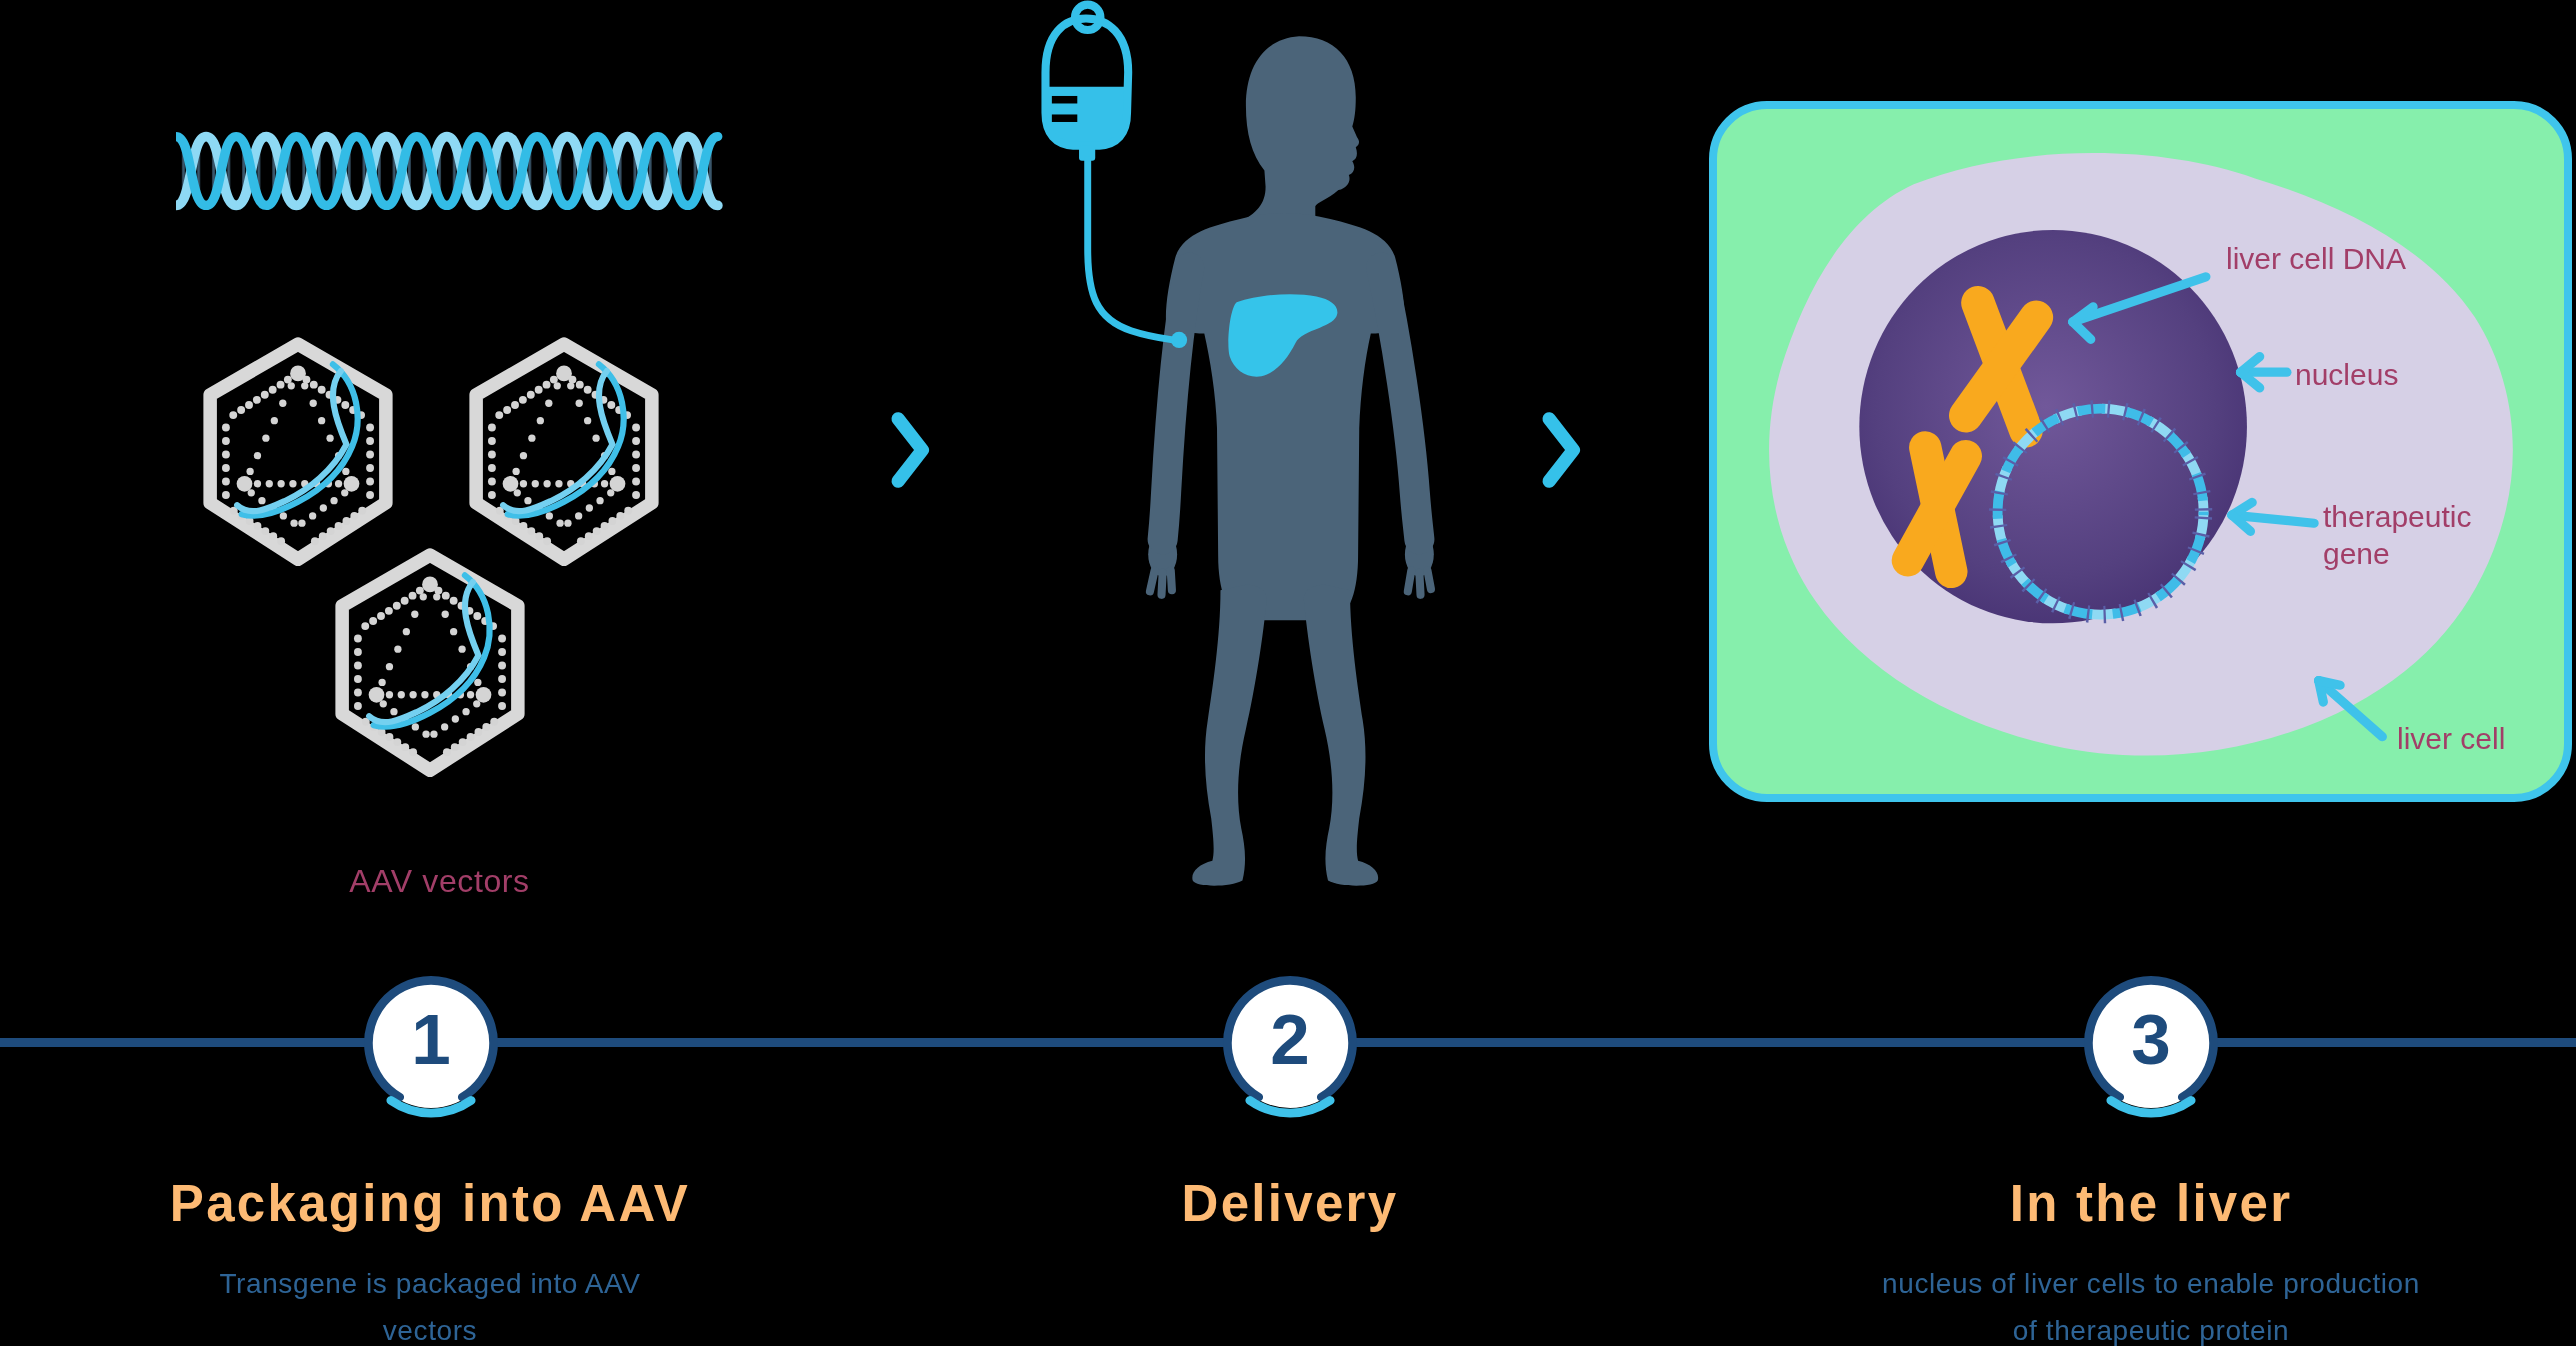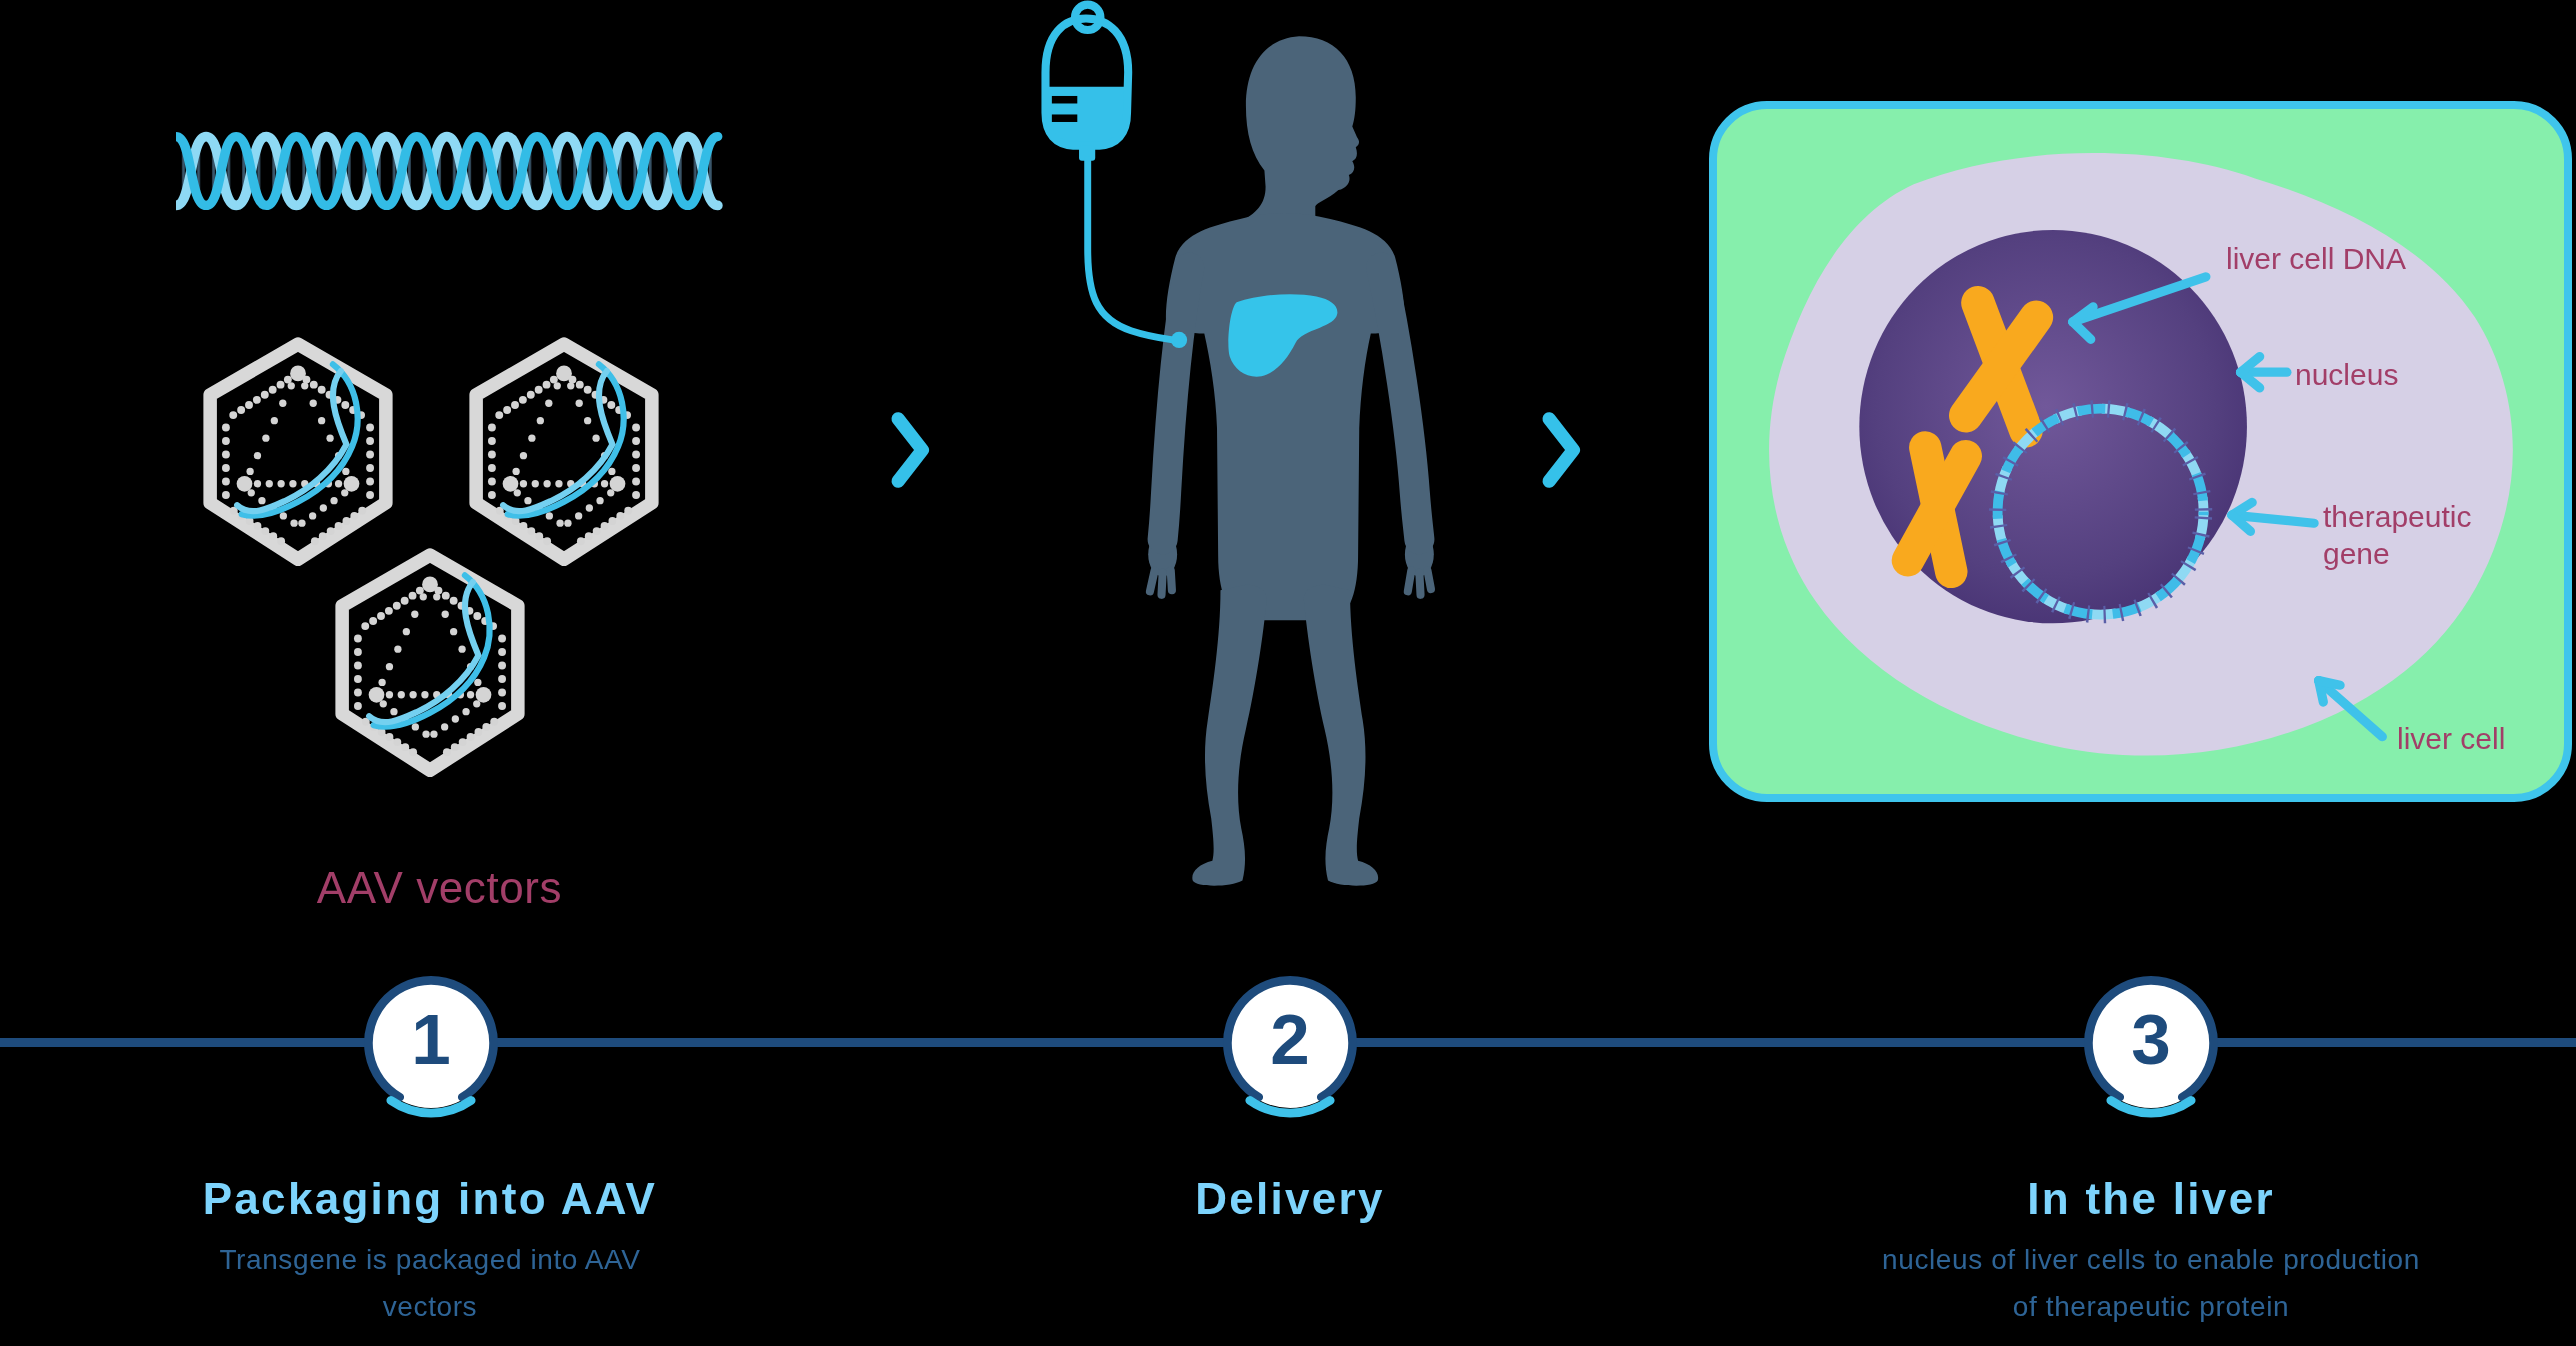--- a/index.html
+++ b/index.html
@@ -2,39 +2,39 @@
 <html style="font-size:9.3px"><head>
 <meta charset="utf-8">
 <style>
   html,body{margin:0;padding:0;background:#000;}
   #canvas{position:relative;width:2576px;height:1346px;background:#000;overflow:hidden;
           font-family:"Liberation Sans",sans-serif;}
   .abs{position:absolute;}
   
   .maroon{color:#a23e68;}
   .transgene-label{left:243px;top:22px;width:405px;text-align:center;font-size:44px;letter-spacing:0.6px;}
-  .aav-label{left:237px;top:863px;width:405px;text-align:center;font-size:44px;letter-spacing:0.6px;}
+  .aav-label{left:237px;top:863px;width:405px;text-align:center;font-size:32px;letter-spacing:0.6px;}
   
   .cell-panel{left:1709px;top:101px;width:863px;height:701px;background:#86efac;
               border:8px solid #3fc5ec;border-radius:58px;box-sizing:border-box;}
   .cell-panel svg{position:absolute;left:0;top:0;}
   .panel-label{position:absolute;font-size:30px;line-height:1.22;color:#a23e68;white-space:nowrap;}
   .lbl-dna{left:509px;top:132px;}
   .lbl-nucleus{left:578px;top:248px;}
   .lbl-gene{left:606px;top:390px;}
   .lbl-cell{left:680px;top:612px;}
   
   .timeline-line{left:0;top:1038px;width:2576px;height:9.3px;background:#1e4b7c;}
   .marker{width:168px;height:168px;}
   .marker svg{position:absolute;left:0;top:0;}
   .marker .num{position:absolute;left:0;top:0;width:168px;height:161px;display:flex;
                align-items:center;justify-content:center;font-size:71px;font-weight:bold;color:#1e4b7c;}
   
   .step-text{width:694px;text-align:center;}
-  .step-title{font-size:44px;font-weight:bold;letter-spacing:2.3px;color:#7dd3fc;margin-bottom:17px;}
+  .step-title{font-size:51px;font-weight:bold;letter-spacing:2.3px;color:#fdba74;margin-bottom:32px;}
   .body-line{font-size:28px;line-height:1.38;letter-spacing:0.6px;color:#2e6496;margin-top:8px;}
   .body-line:empty{display:none;}
 </style>
 </head>
 <body>
 
 <div id="canvas">
 
   <svg width="0" height="0" style="position:absolute">
     <defs>

